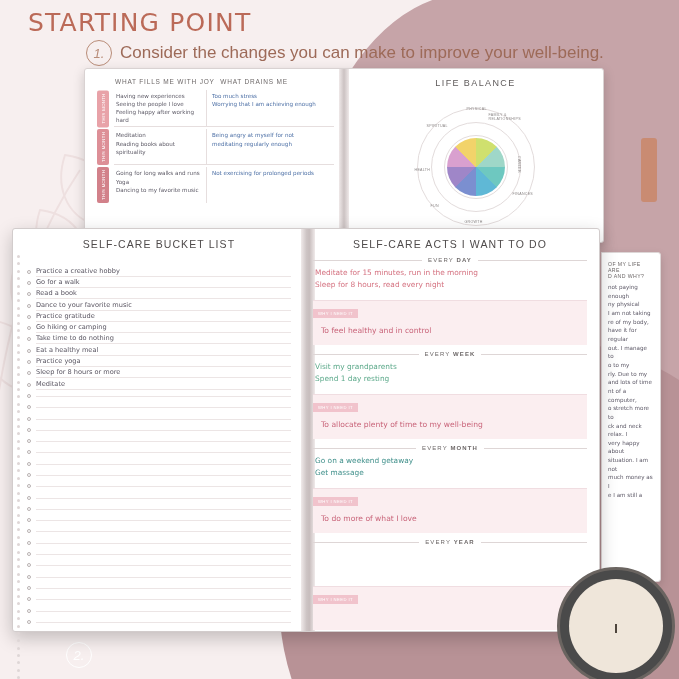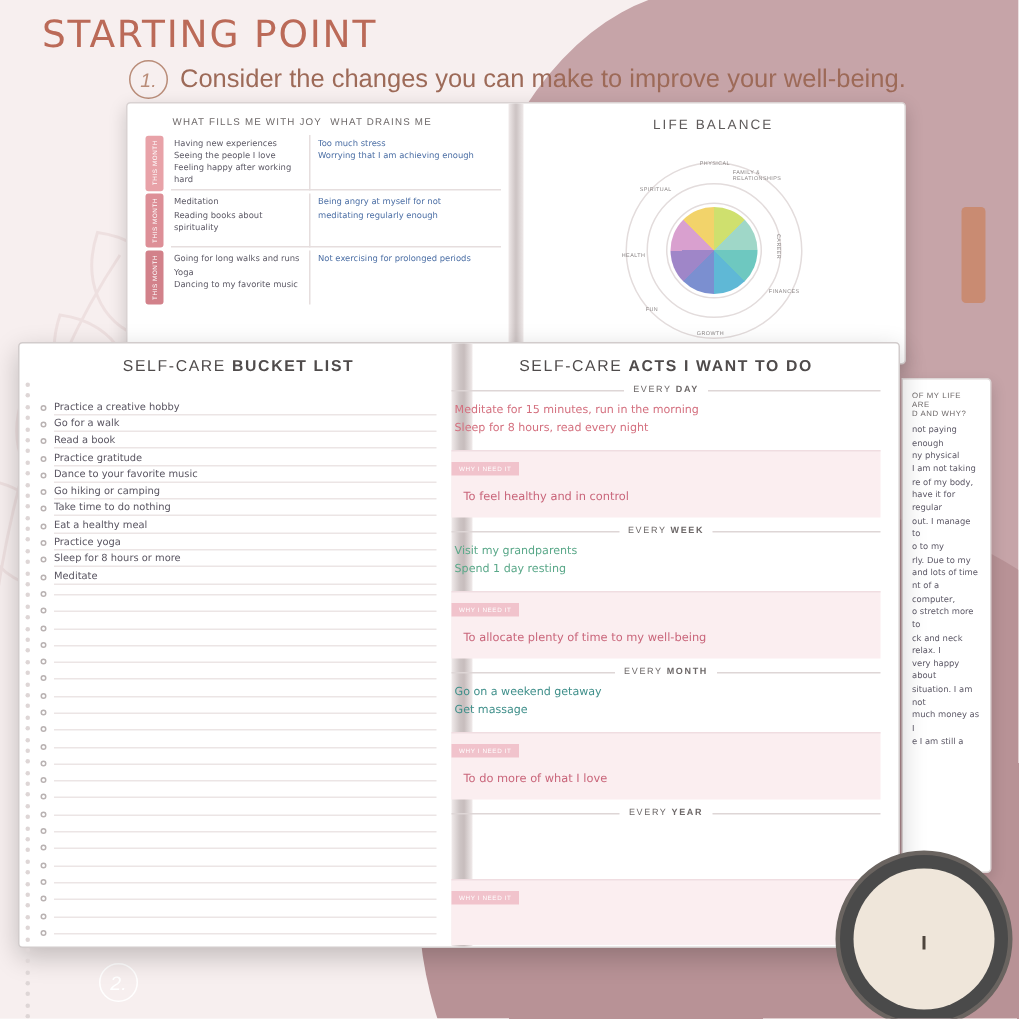--- a/index.html
+++ b/index.html
@@ -106,23 +106,23 @@
     position:absolute; left:12px; top:228px; width:588px; height:404px;
     background:#ffffff; border:1px solid #d2cccc; border-radius:3px;
     box-shadow:0 6px 18px rgba(0,0,0,.22);
     display:flex;
   }
   .spine-main {
     position:absolute; left:288px; top:0; bottom:0; width:14px;
     background:linear-gradient(90deg,#f0eaea,#cdc4c4 40%,#c7bdbd 60%,#f0eaea);
   }
   .page-left { width:289px; padding:9px 10px 0 14px; position:relative;}
-  .page-right { width:299px; padding:9px 12px 0 0; position:relative;}
+  .page-right { width:299px; padding:9px 12px 0 12px; position:relative;}
   .pg-title { text-align:center; font-size:10.5px; letter-spacing:1.1px; color:#4f4b4b; margin-bottom:7px;}
-  .pg-title b { font-weight:bold; }
+  .pg-title b { font-weight:normal; }
   .pg-title .light { font-weight:normal; }
 
   .bucket-list { margin-top:16px; }
   .bucket-item { display:flex; align-items:center; gap:5px; height:11.3px; }
   .bullet { width:4px; height:4px; border:1px solid #b9b2b2; border-radius:50%; flex:0 0 auto;}
   .bucket-text {
     font-family:"DejaVu Sans", sans-serif; font-size:6.6px; color:#595561;
     border-bottom:1px solid #ece5e5; flex:1; padding-bottom:1px;
   }
   .bucket-text.empty { color:transparent;}
@@ -363,25 +363,25 @@
       <div class="bucket-item">
           <span class="bullet"></span>
           <span class="bucket-text">Go for a walk</span>
         </div>
       <div class="bucket-item">
           <span class="bullet"></span>
           <span class="bucket-text">Read a book</span>
         </div>
       <div class="bucket-item">
           <span class="bullet"></span>
+          <span class="bucket-text">Dance to your favorite music</span>
+        </div>
+      <div class="bucket-item">
+          <span class="bullet"></span>
           <span class="bucket-text">Practice gratitude</span>
-        </div>
-      <div class="bucket-item">
-          <span class="bullet"></span>
-          <span class="bucket-text">Dance to your favorite music</span>
         </div>
       <div class="bucket-item">
           <span class="bullet"></span>
           <span class="bucket-text">Go hiking or camping</span>
         </div>
       <div class="bucket-item">
           <span class="bullet"></span>
           <span class="bucket-text">Take time to do nothing</span>
         </div>
       <div class="bucket-item">

